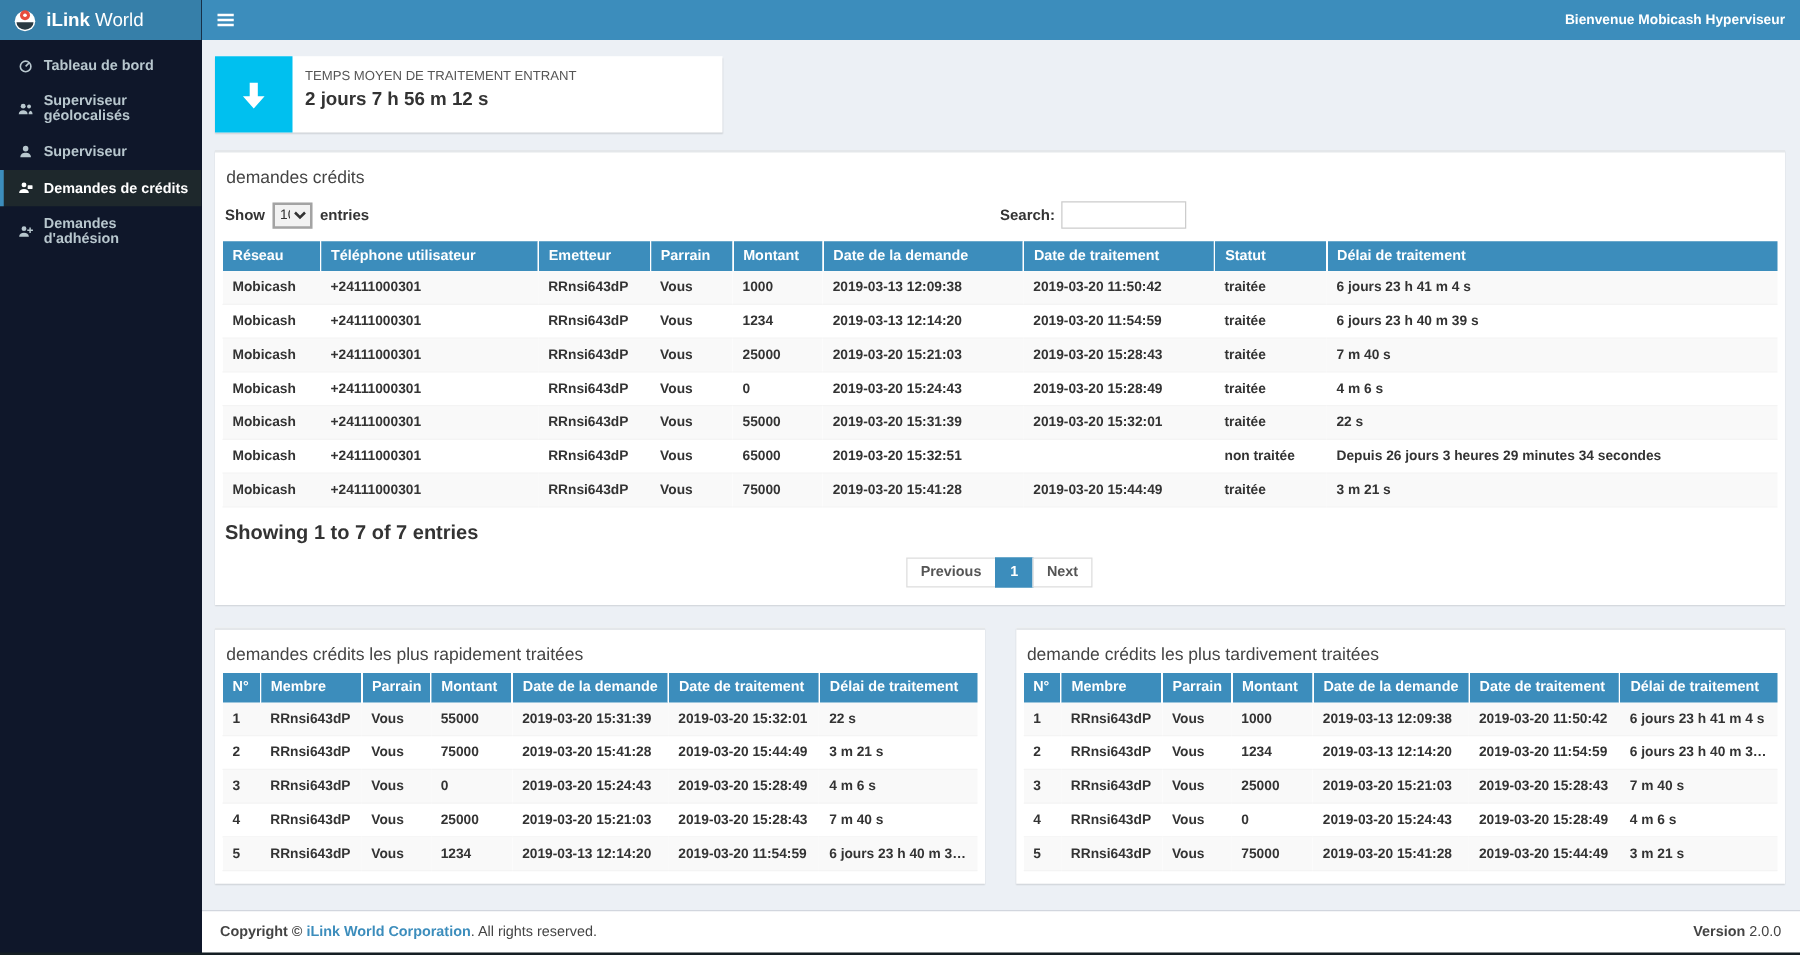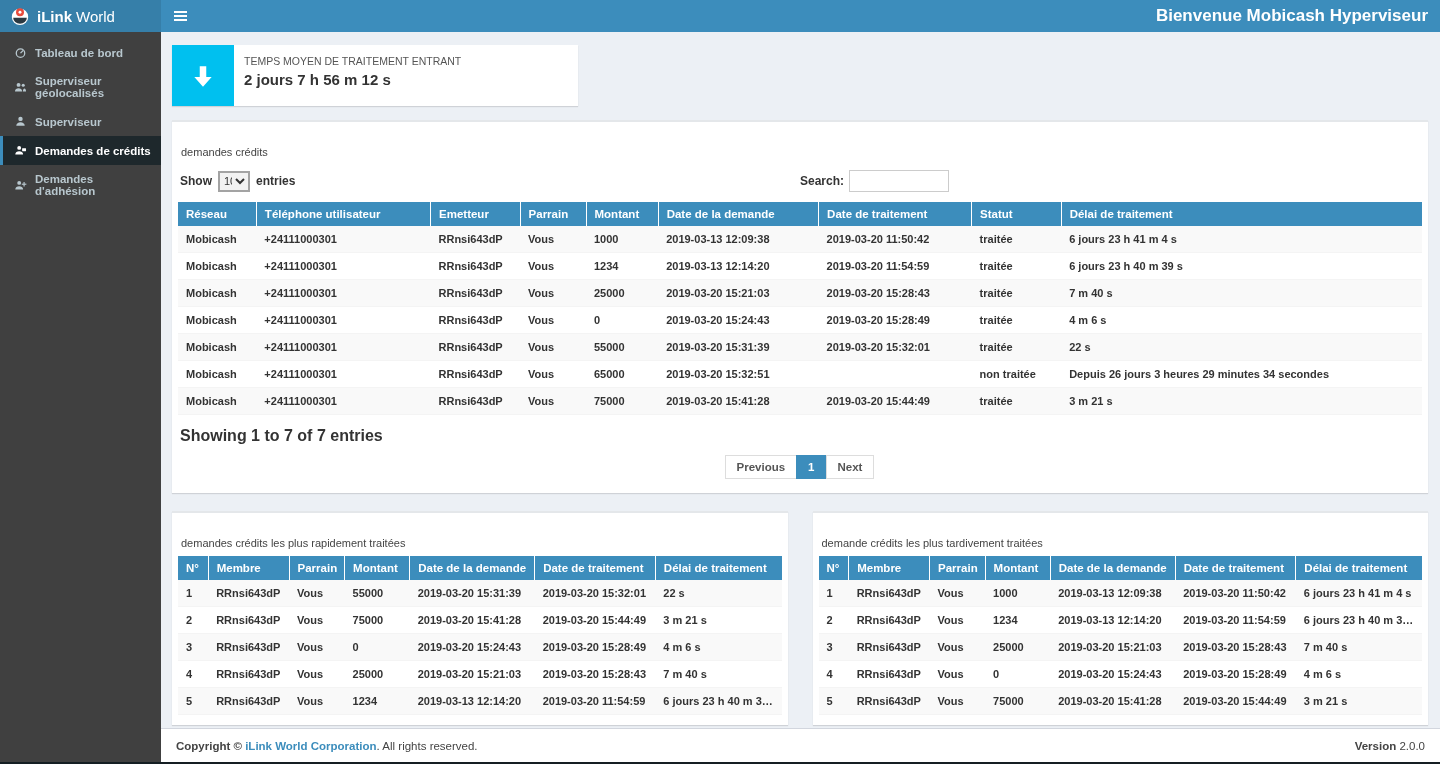--- a/index.html
+++ b/index.html
@@ -7,21 +7,21 @@
   body {
     font-family: "Liberation Sans", sans-serif;
     background: #ecf0f5;
     position: relative;
     overflow: hidden;
   }
 
   
   .sidebar {
     position: fixed; left: 0; top: 0; bottom: 0; width: 161px;
-    background: #404040; z-index: 10;
+    background: #0f172a; z-index: 10;
   }
   .brand {
     height: 32px; background: #367fa9; color: #fff;
     display: flex; align-items: center; gap: 7px; padding: 0 10px;
     font-size: 15px; cursor: pointer;
   }
   .brand .b-bold { font-weight: bold; }
   .brand .b-light { font-weight: normal; margin-left: 4px; }
   .brand svg { width: 20px; height: 20px; flex: none; }
   .side-nav { margin-top: 6px; }
@@ -34,42 +34,42 @@
   .nav-item svg { width: 13px; height: 13px; flex: none; }
 
   
   .topbar {
     position: fixed; left: 161px; right: 0; top: 0; height: 32px;
     background: #3c8dbc; display: flex; align-items: center; z-index: 9;
   }
   .hamburger { width: 38px; height: 32px; display: flex; align-items: center; justify-content: center; cursor: pointer; }
   .hamburger .bars { display: flex; flex-direction: column; gap: 2px; }
   .hamburger .bars i { display: block; width: 13px; height: 2px; background: #fff; }
-  .welcome { margin-left: auto; padding-right: 12px; color: #fff; font-size: 17px; font-weight: bold; }
+  .welcome { margin-left: auto; padding-right: 12px; color: #fff; font-size: 11px; font-weight: bold; }
 
   
   .main {
     position: absolute; left: 161px; right: 0; top: 32px; bottom: 36px;
     background: #ecf0f5; padding: 13px 12px 0 11px; overflow: hidden;
   }
 
   .info-box {
     width: 406px; height: 61px; background: #fff;
     box-shadow: 0 1px 1px rgba(0,0,0,.12); display: flex; margin-bottom: 14px;
   }
   .info-icon { width: 62px; background: #00c0ef; color: #fff; display: flex; align-items: center; justify-content: center; flex: none; }
   .info-content { padding: 10px 10px; overflow: hidden; }
   .info-label { font-size: 10.5px; font-weight: normal; color: #555; white-space: nowrap; }
   .info-value { font-size: 15px; font-weight: bold; color: #333; margin-top: 4px; }
 
   .box {
     background: #fff; box-shadow: 0 1px 1px rgba(0,0,0,.12);
     border-top: 2px solid #e4e7ea; margin-bottom: 18px;
   }
-  .box-title { font-size: 11px; font-weight: normal; color: #444; padding: 24px 9px 7px; }
+  .box-title { font-size: 14px; font-weight: normal; color: #444; padding: 11px 9px 7px; }
   .box-body { padding: 0 6px 10px; }
 
   .dt-controls { display: flex; align-items: center; padding: 5px 2px 10px; font-size: 12px; font-weight: bold; color: #333; }
   .dt-half { width: 50%; display: flex; align-items: center; }
   .dt-length { display: flex; align-items: center; gap: 6px; }
   .dt-length select {
     font-size: 11px; width: 32px; height: 21px; border: 2px solid #a3a3a3;
     background: #f2f2f2; color: #333;
   }
   .dt-filter { display: flex; align-items: center; gap: 5px; }

